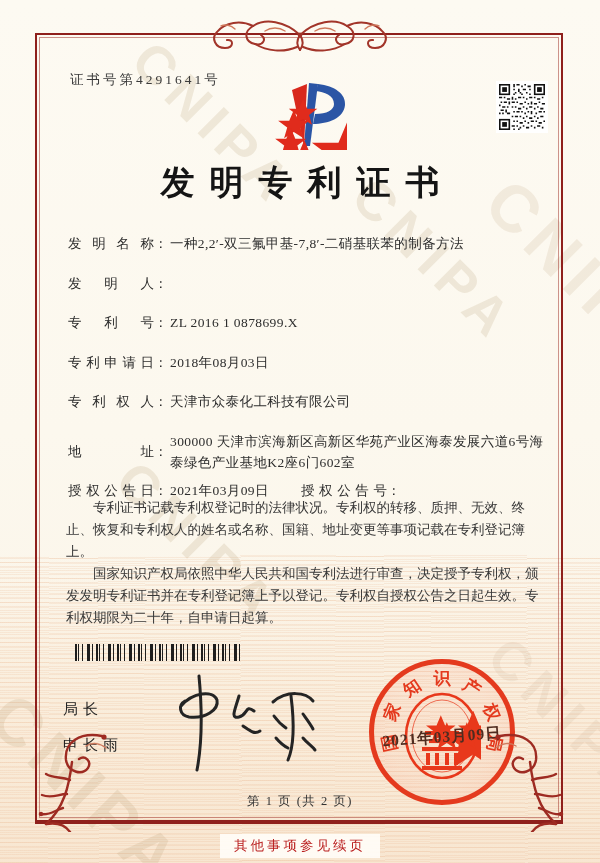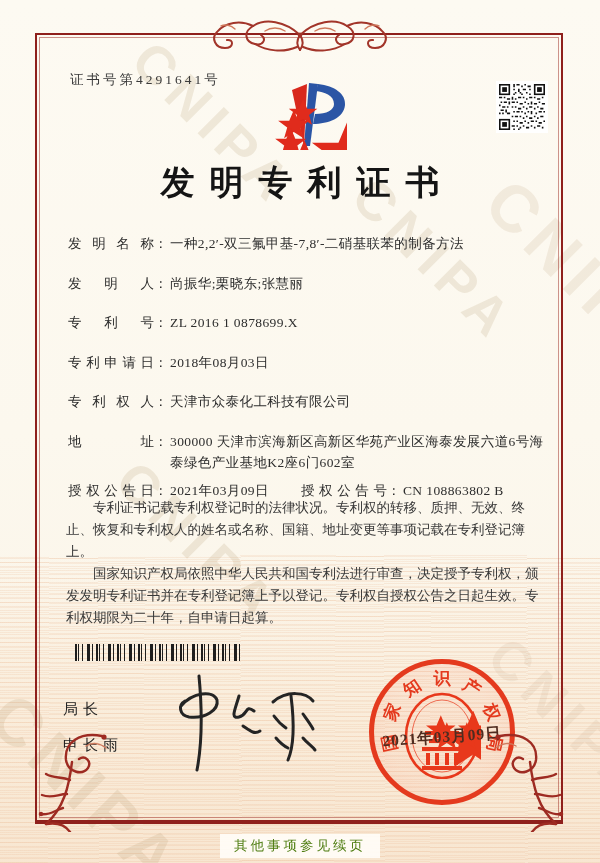--- a/index.html
+++ b/index.html
@@ -36,21 +36,21 @@
     content:""; position:absolute; inset:2px; border:1px solid rgba(165,62,52,0.55);
   }
   .content { position:absolute; inset:0; z-index:4;padding-left:48px; }
   .cert-no { position:absolute; left:70px; top:71px; font-size:13.5px; letter-spacing:3px; color:#3a3a3a; }
   .logo { position:absolute; left:261px; top:82px; width:86px; height:68px; }
   .qr { position:absolute; left:496px; top:81px; width:52px; height:52px; background:#fff; padding:3px; }
   .qr svg { display:block; width:46px; height:46px; }
   .title { position:absolute; left:0; right:0; top:160px; text-align:center;
     font-size:34px; font-weight:bold; letter-spacing:15px; text-indent:15px; color:#151515; }
   .fields { position:absolute; left:68px; top:233px; width:482px; font-size:13.5px; color:#2d2d2d; }
-  .row { display:flex; align-items:flex-start; line-height:21px; margin-bottom:18.5px; }
+  .row { display:flex; align-items:center; line-height:21px; margin-bottom:18.5px; }
   .row.tight { margin-bottom:7px; }
   .lbl { flex:none; width:86px; text-align:justify; text-align-last:justify; }
   .sep { flex:none; width:16px; }
   .val { flex:1; letter-spacing:0.4px; }
   .grant-row { display:flex; line-height:21px; }
   .grant-grp { display:flex; }
   .grant-grp .val { flex:none; }
   .grant-grp + .grant-grp { margin-left:32px; }
   .paras { position:absolute; left:66px; top:497px; width:484px; font-size:13.5px; line-height:22px; color:#383838; }
   .paras p { text-indent:2em; margin:0; }
@@ -66,21 +66,21 @@
     border:5px solid #e43a1e; border-radius:50%;
     background:radial-gradient(circle, rgba(255,70,35,0.05) 55%, rgba(255,70,35,0.12) 100%); }
   .seal-ch { position:absolute; left:50%; top:50%; width:20px; height:20px; margin-left:-10px; margin-top:-10px;
     text-align:center; line-height:20px; font-size:17px; font-weight:bold; color:#e43a1e; }
   .emblem { position:absolute; left:50%; top:50%; width:78px; height:90px; margin-left:-39px; margin-top:-43px; }
   .seal-date { position:absolute; left:358px; top:727px; width:168px; text-align:center; z-index:7;
     font-size:15.5px; font-weight:bold; color:#4f2c20; letter-spacing:1px; transform:rotate(-4deg); }
   .footer-page { position:absolute; left:0; right:0; top:793px; text-align:center; font-size:12.5px; letter-spacing:1.5px; color:#333; z-index:5;}
   .footer-note { position:absolute; left:0; right:0; top:834px; text-align:center; z-index:5; }
   .footer-note span { display:inline-block; background:rgba(255,253,247,0.92); padding:3px 14px;
-    font-size:13.5px; letter-spacing:3px; color:#4d7c0f; }
+    font-size:13.5px; letter-spacing:3px; color:#b91c1c; }
   .orn-top { position:absolute; left:205px; top:11px; width:190px; height:48px; z-index:6; }
   .orn-bl  { position:absolute; left:28px;  top:728px; width:92px; height:104px; z-index:6; }
   .orn-br  { position:absolute; left:482px; top:728px; width:92px; height:104px; z-index:6; transform:scaleX(-1); }
 </style>
 </head>
 <body>
 
 <div class="cert">
 
   <svg width="0" height="0" style="position:absolute" aria-hidden="true">
@@ -185,21 +185,20 @@
 
     <div class="fields">
       <div class="row">
         <span class="lbl">发明名称</span>
           <span class="sep">：</span>
           <span class="val">一种2,2′-双三氟甲基-7,8′-二硝基联苯的制备方法</span>
       </div>
       <div class="row">
         <span class="lbl">发明人</span>
           <span class="sep">：</span>
-          <span class="val">尚振华;栗晓东;张慧丽</span>
       </div>
       <div class="row">
         <span class="lbl">专利号</span>
           <span class="sep">：</span>
           <span class="val">ZL 2016 1 0878699.X</span>
       </div>
       <div class="row">
         <span class="lbl">专利申请日</span>
           <span class="sep">：</span>
           <span class="val">2018年08月03日</span>
@@ -216,21 +215,20 @@
       </div>
       <div class="grant-row">
         <div class="grant-grp">
           <span class="lbl">授权公告日</span>
             <span class="sep">：</span>
             <span class="val">2021年03月09日</span>
         </div>
         <div class="grant-grp">
           <span class="lbl">授权公告号</span>
             <span class="sep">：</span>
-            <span class="val">CN 108863802 B</span>
         </div>
       </div>
     </div>
 
     <div class="paras">
       <p>专利证书记载专利权登记时的法律状况。专利权的转移、质押、无效、终止、恢复和专利权人的姓名或名称、国籍、地址变更等事项记载在专利登记簿上。</p>
       <p>国家知识产权局依照中华人民共和国专利法进行审查，决定授予专利权，颁发发明专利证书并在专利登记簿上予以登记。专利权自授权公告之日起生效。专利权期限为二十年，自申请日起算。</p>
     </div>
 
     <div class="barcode"></div>
@@ -280,18 +278,19 @@
           <rect x="23" y="64" width="4" height="12"></rect>
           <rect x="32" y="64" width="4" height="12"></rect>
           <rect x="42" y="64" width="4" height="12"></rect>
           <rect x="51" y="64" width="4" height="12"></rect>
           <rect x="19" y="77" width="40" height="4"></rect>
         </g>
       </svg>
     </div>
     <div class="seal-date">2021年03月09日</div>
 
+    <div class="footer-page">第 1 页 (共 2 页)</div>
     <div class="footer-note">
       <span>其他事项参见续页</span>
     </div>
 
   </div>
 </div>
 
 </body></html>

